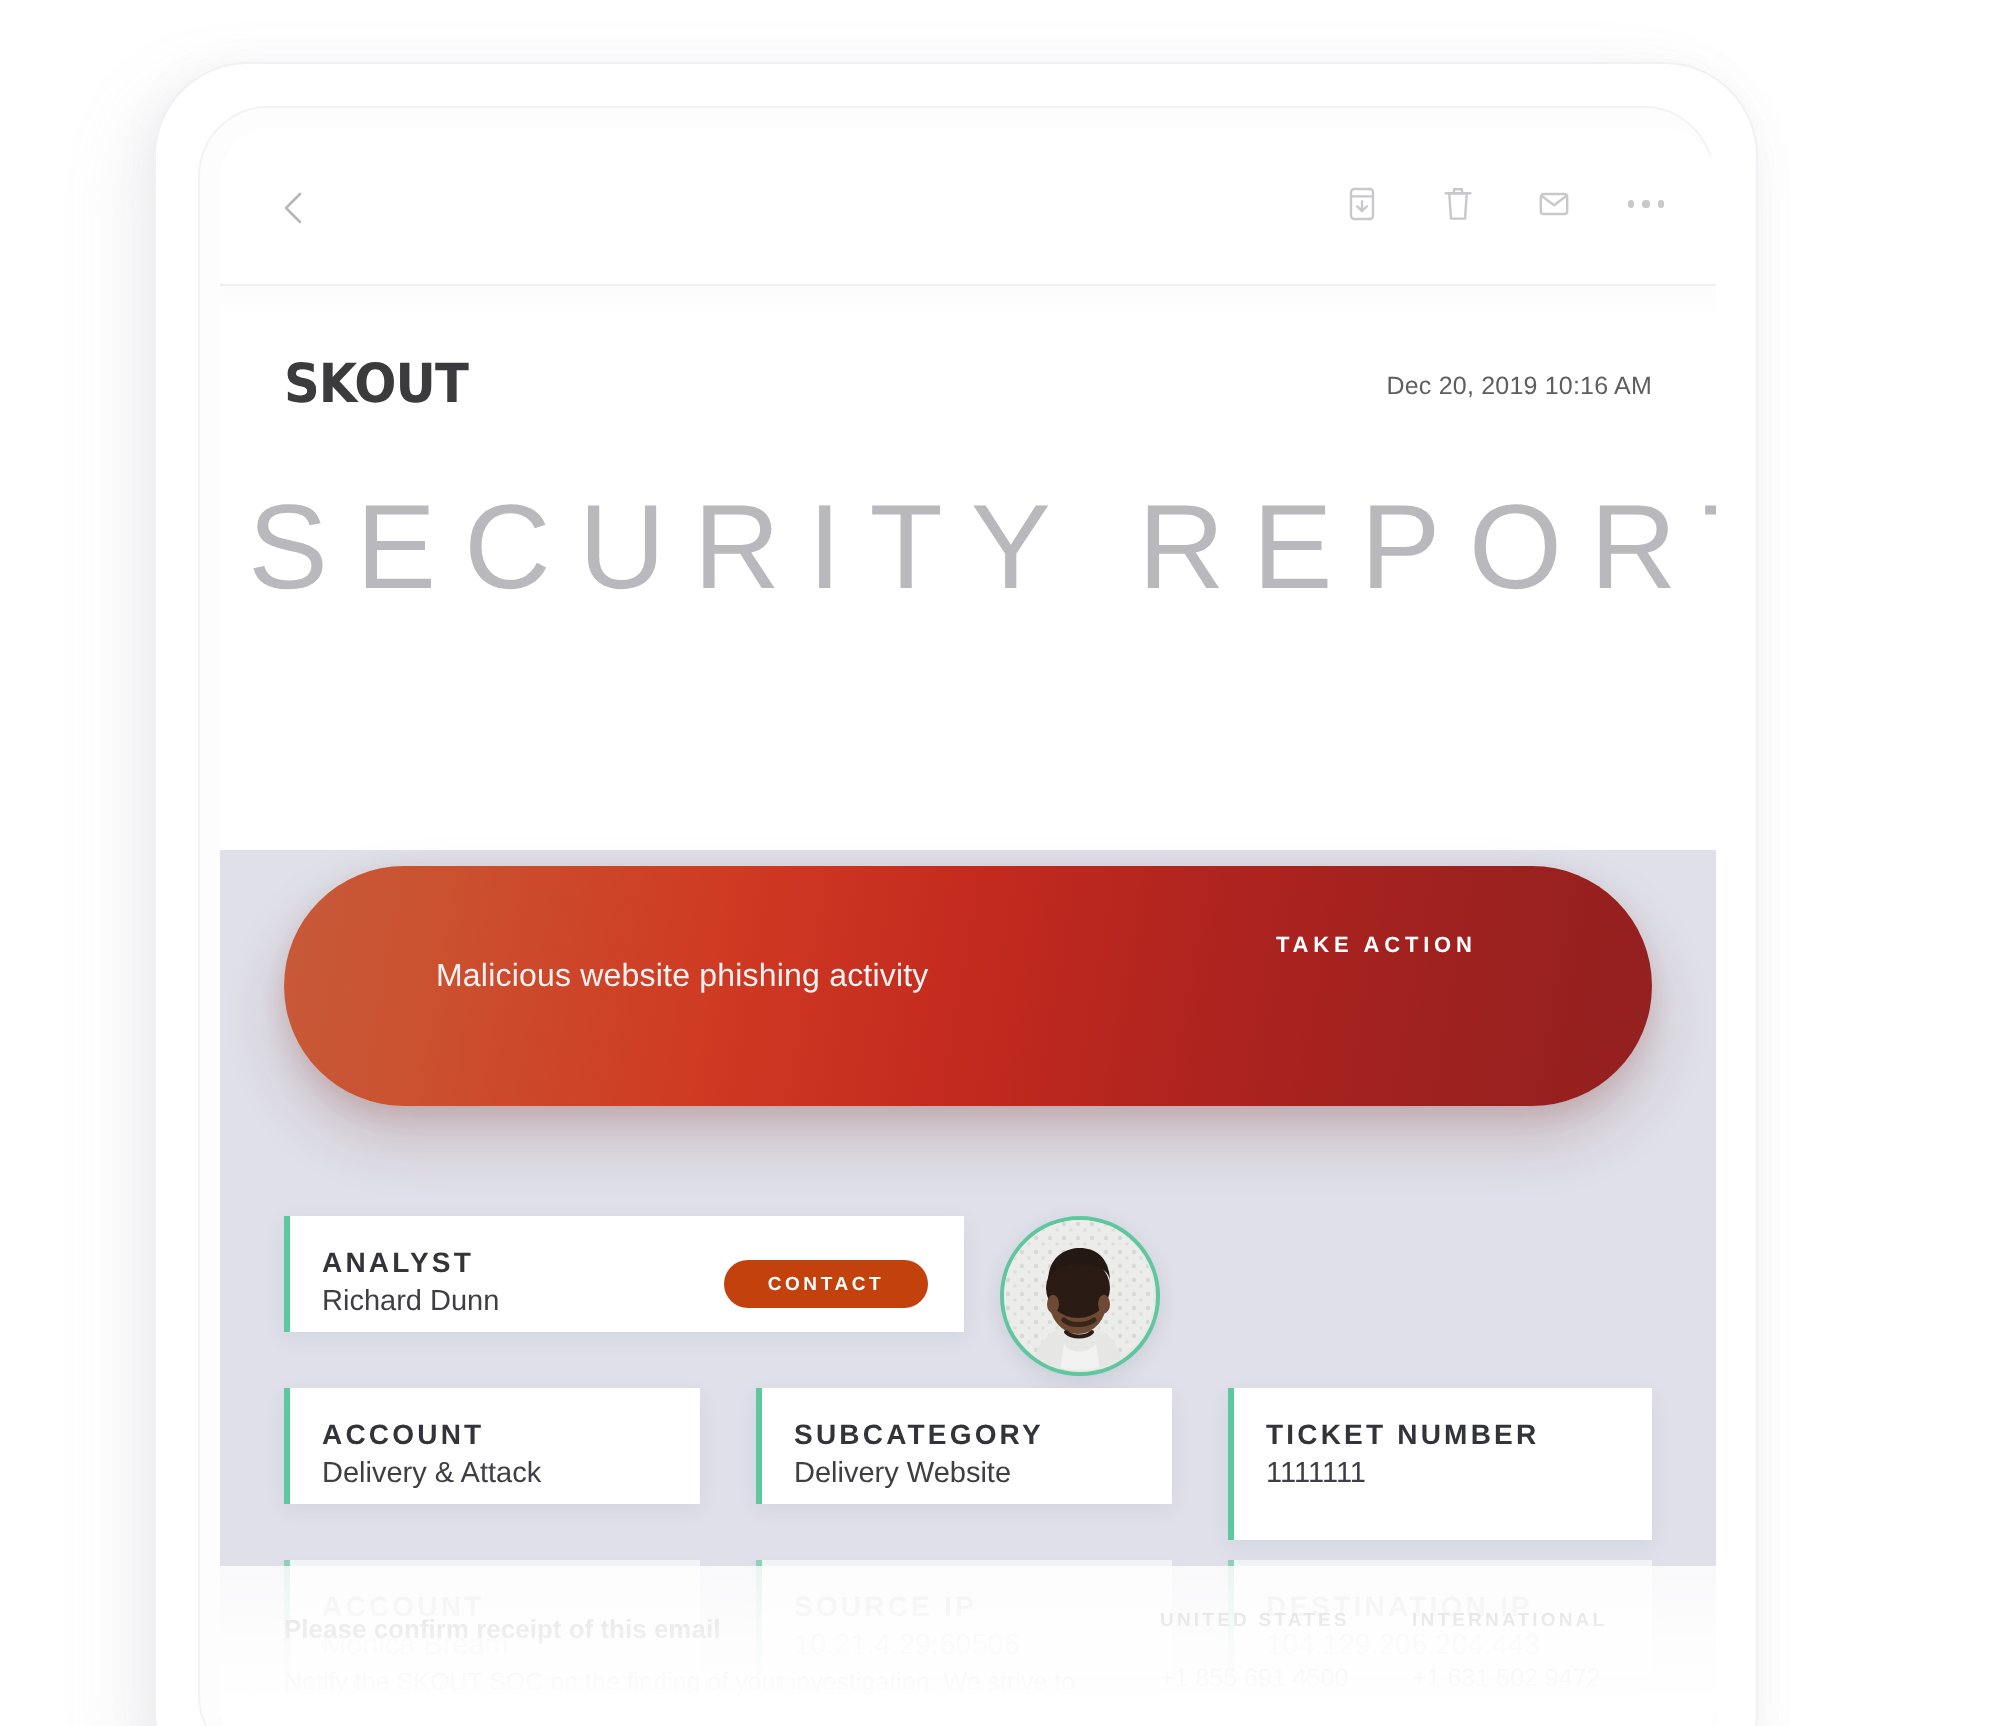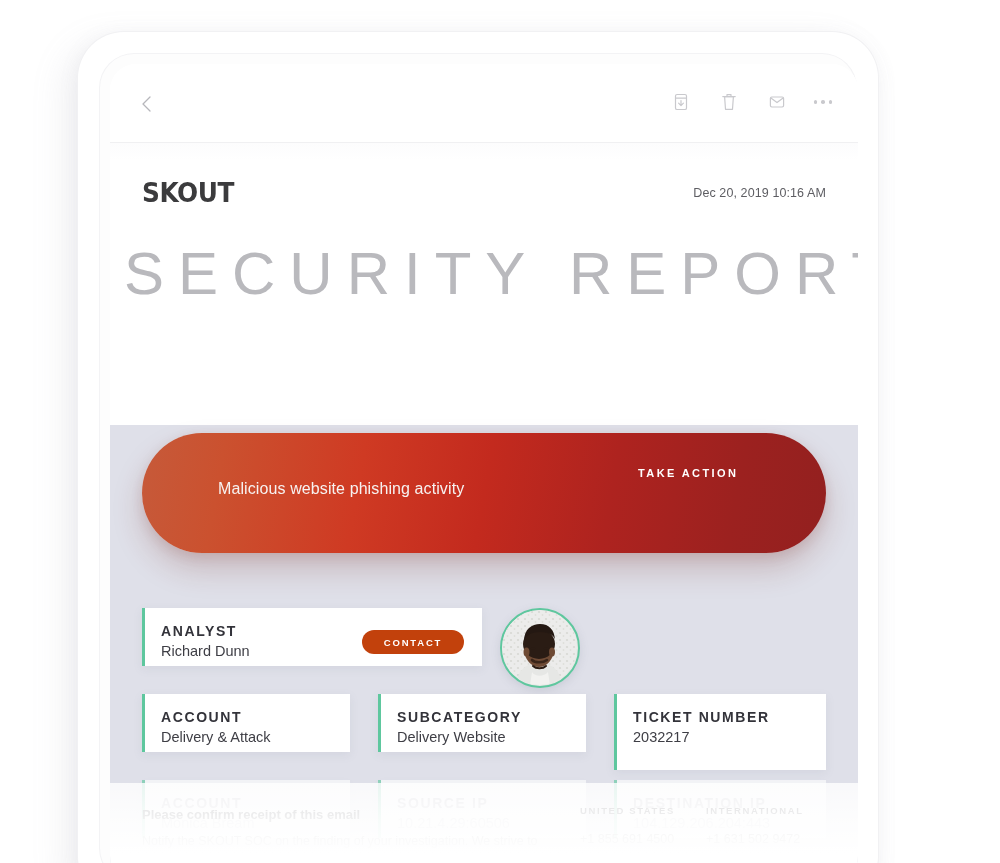--- a/index.html
+++ b/index.html
@@ -295,21 +295,21 @@
     <div class="card" style="left:32px;top:551px;width:208px;height:58px;">
       <div class="lbl">ACCOUNT</div>
       <div class="val">Delivery &amp; Attack</div>
     </div>
     <div class="card" style="left:268px;top:551px;width:208px;height:58px;">
       <div class="lbl">SUBCATEGORY</div>
       <div class="val">Delivery Website</div>
     </div>
     <div class="card" style="left:504px;top:551px;width:212px;height:76px;">
       <div class="lbl">TICKET NUMBER</div>
-      <div class="val">2032217</div>
+      <div class="val">1111111</div>
     </div>
 
     <div class="card dim" style="left:32px;top:637px;width:208px;height:58px;">
       <div class="lbl">ACCOUNT</div>
       <div class="val">Monica Bream</div>
     </div>
     <div class="card dim" style="left:268px;top:637px;width:208px;height:58px;">
       <div class="lbl">SOURCE IP</div>
       <div class="val">10.21.4.29:60506</div>
     </div>

